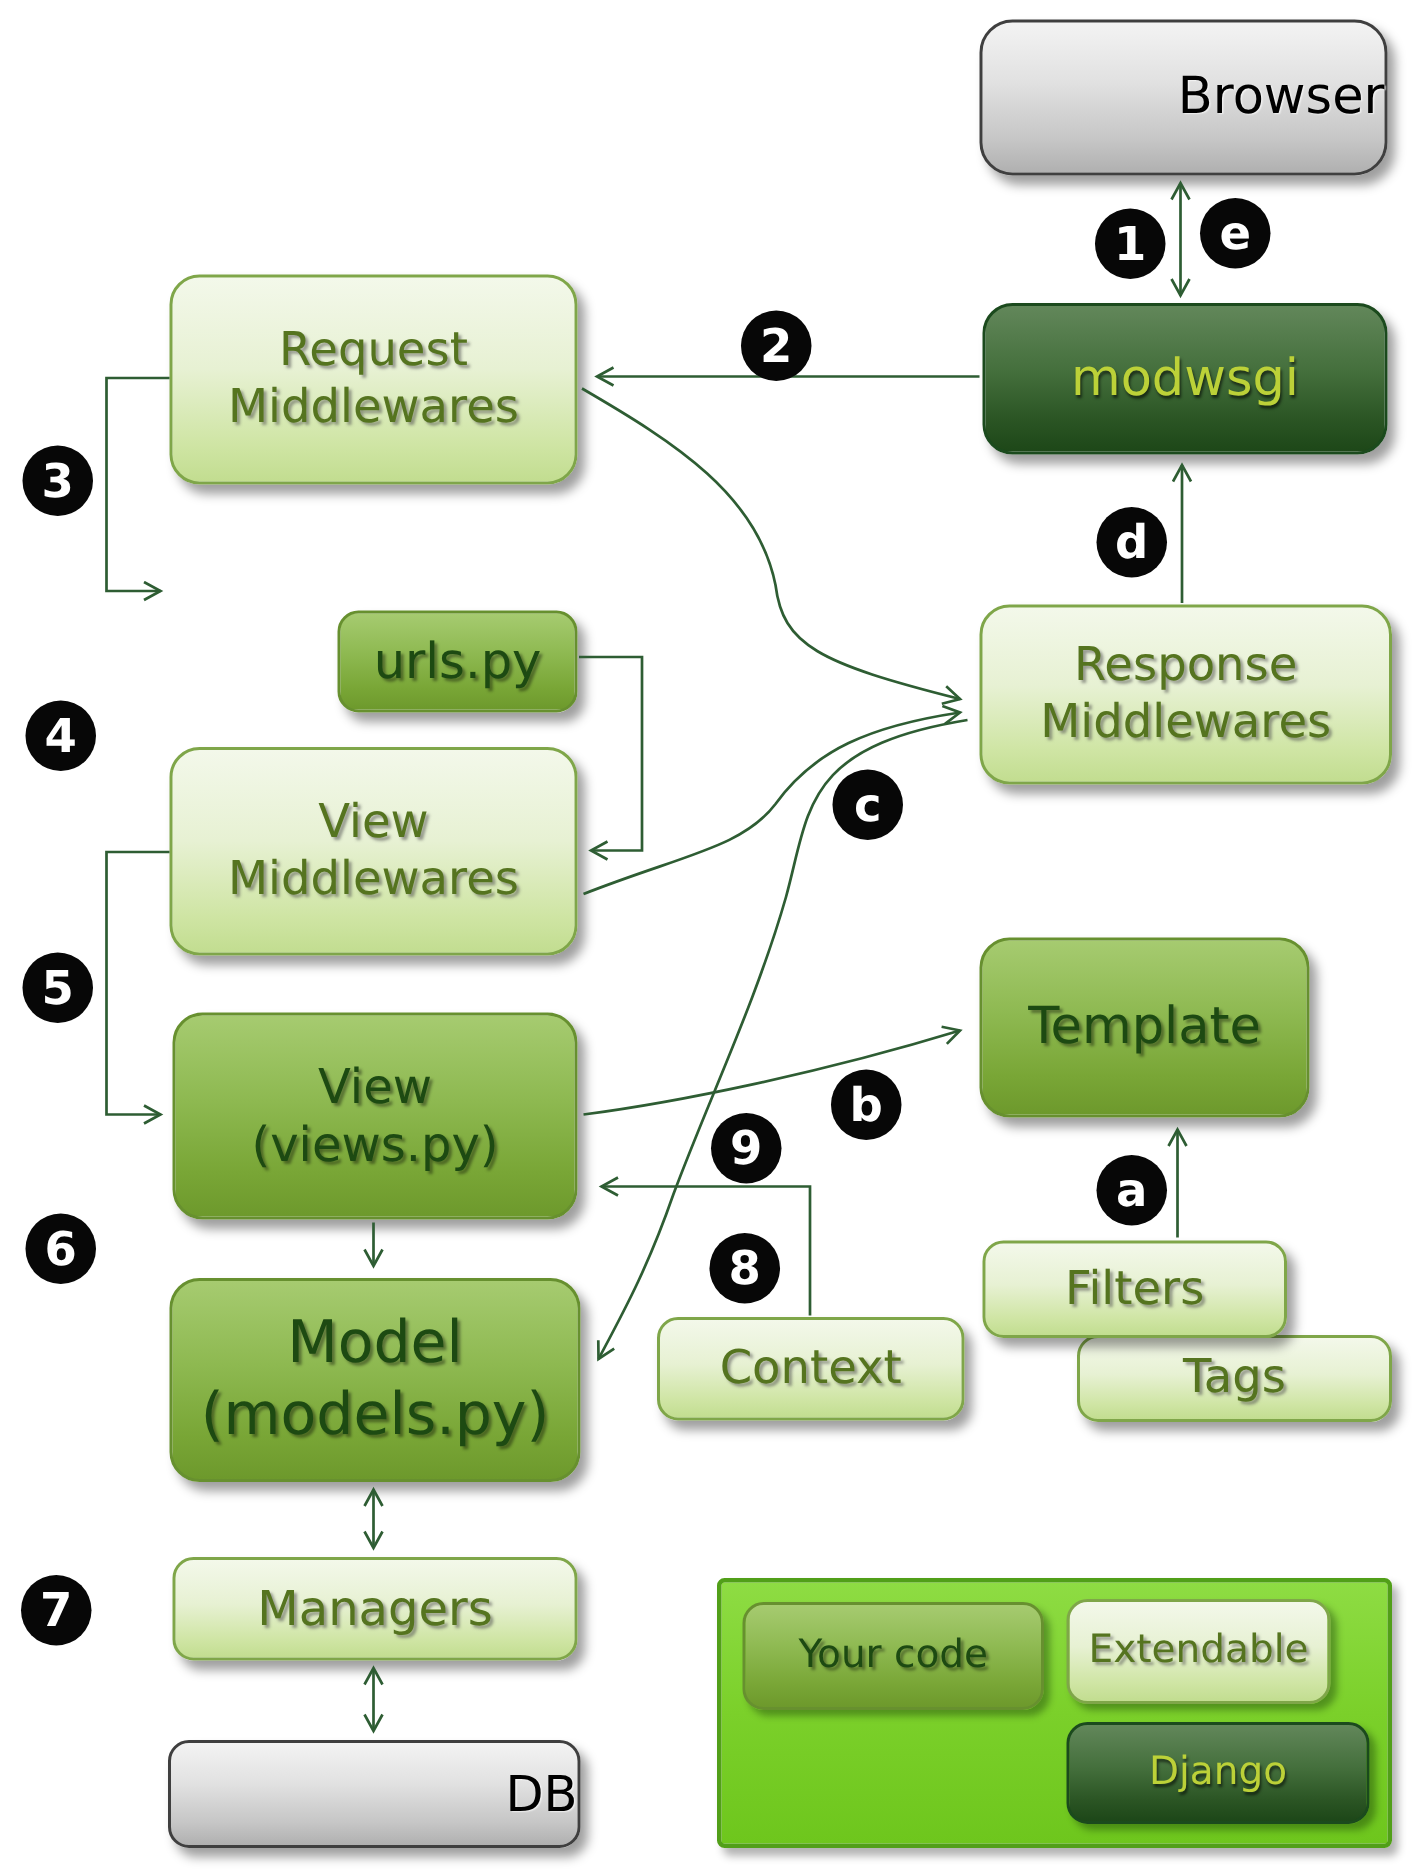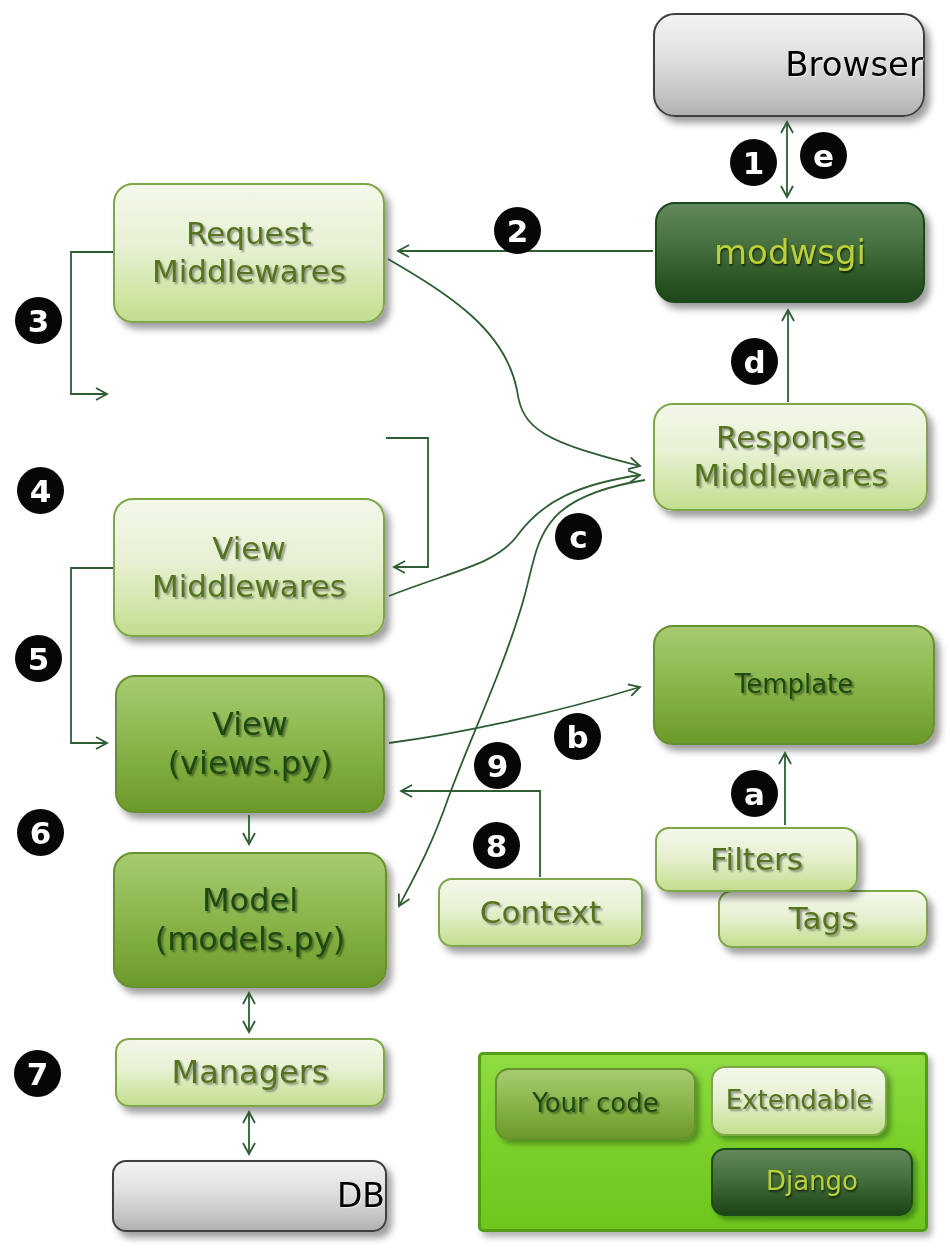--- a/index.html
+++ b/index.html
@@ -87,50 +87,53 @@
   <div class="box dark" style="left:655px;top:202px;width:270px;height:101px;border-radius:20px;font-size:34px;z-index:2">
     <span class="ln">modwsgi</span>
   </div>
 
   <div class="box light" style="left:113px;top:183px;width:272px;height:140px;border-radius:20px;font-size:31px;z-index:2">
     <span class="ln">Request</span>
     <span class="ln">Middlewares</span>
   </div>
 
 
+  <div class="box mid" style="left:225px;top:407px;width:160px;height:68px;border-radius:14px;font-size:33px;z-index:3">
+    <span class="ln">urls.py</span>
+  </div>
 
   <div class="box light" style="left:113px;top:498px;width:272px;height:139px;border-radius:20px;font-size:31px;z-index:2">
     <span class="ln">View</span>
     <span class="ln">Middlewares</span>
   </div>
 
   <div class="box mid" style="left:115px;top:675px;width:270px;height:138px;border-radius:20px;font-size:32px;z-index:2">
     <span class="ln">View</span>
     <span class="ln">(views.py)</span>
   </div>
 
-  <div class="box mid" style="left:113px;top:852px;width:274px;height:136px;border-radius:20px;font-size:32px;z-index:2">
+  <div class="box mid" style="left:113px;top:852px;width:274px;height:136px;border-radius:20px;font-size:39px;z-index:2">
     <span class="ln">Model</span>
     <span class="ln">(models.py)</span>
   </div>
 
   <div class="box light" style="left:115px;top:1038px;width:270px;height:69px;border-radius:14px;font-size:32px;z-index:2">
     <span class="ln">Managers</span>
   </div>
 
   <div class="box gray" style="left:112px;top:1160px;width:275px;height:72px;border-radius:14px;font-size:33px;z-index:2">
     <span class="ln">DB</span>
   </div>
 
-  <div class="box light" style="left:653px;top:403px;width:275px;height:108px;border-radius:20px;font-size:31px;z-index:2">
+  <div class="box light" style="left:653px;top:403px;width:275px;height:120px;border-radius:20px;font-size:31px;z-index:2">
     <span class="ln">Response</span>
     <span class="ln">Middlewares</span>
   </div>
 
-  <div class="box mid" style="left:653px;top:625px;width:282px;height:120px;border-radius:20px;font-size:26px;z-index:2">
+  <div class="box mid" style="left:653px;top:625px;width:220px;height:120px;border-radius:20px;font-size:34px;z-index:2">
     <span class="ln">Template</span>
   </div>
 
   <div class="box light" style="left:655px;top:827px;width:203px;height:65px;border-radius:14px;font-size:31px;z-index:3">
     <span class="ln">Filters</span>
   </div>
 
   <div class="box light" style="left:718px;top:890px;width:210px;height:58px;border-radius:14px;font-size:31px;z-index:2">
     <span class="ln">Tags</span>
   </div>

